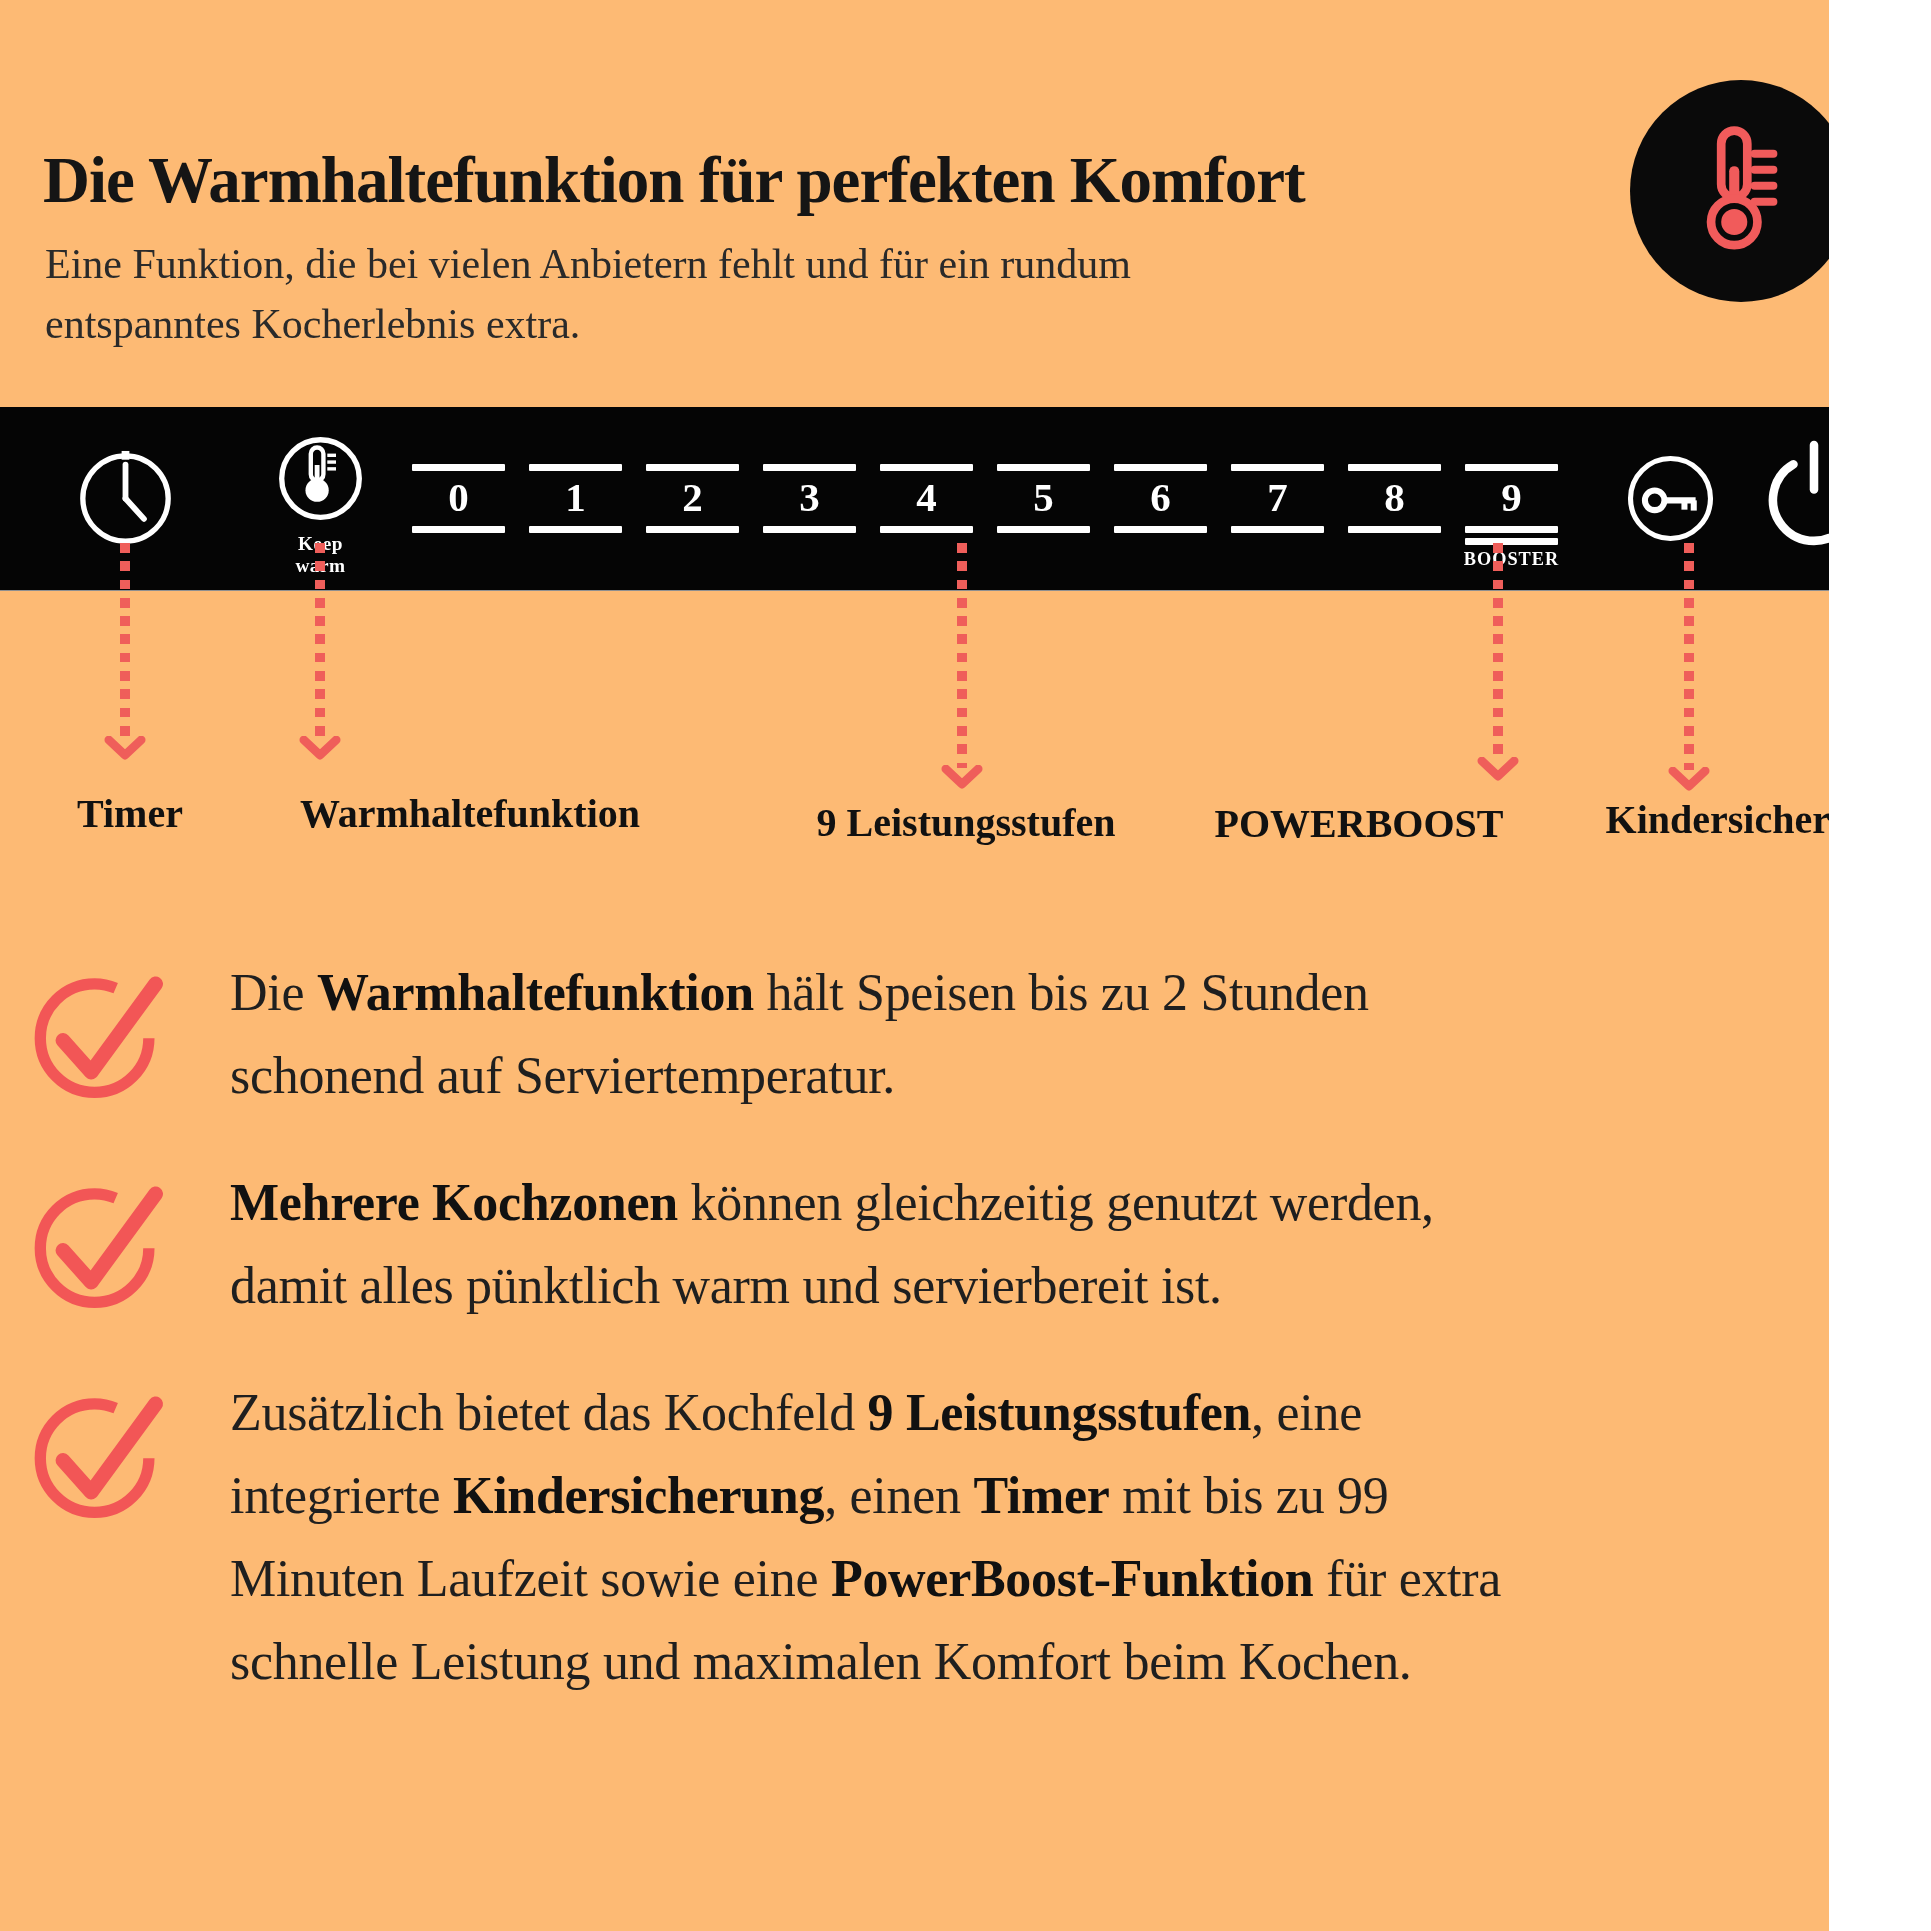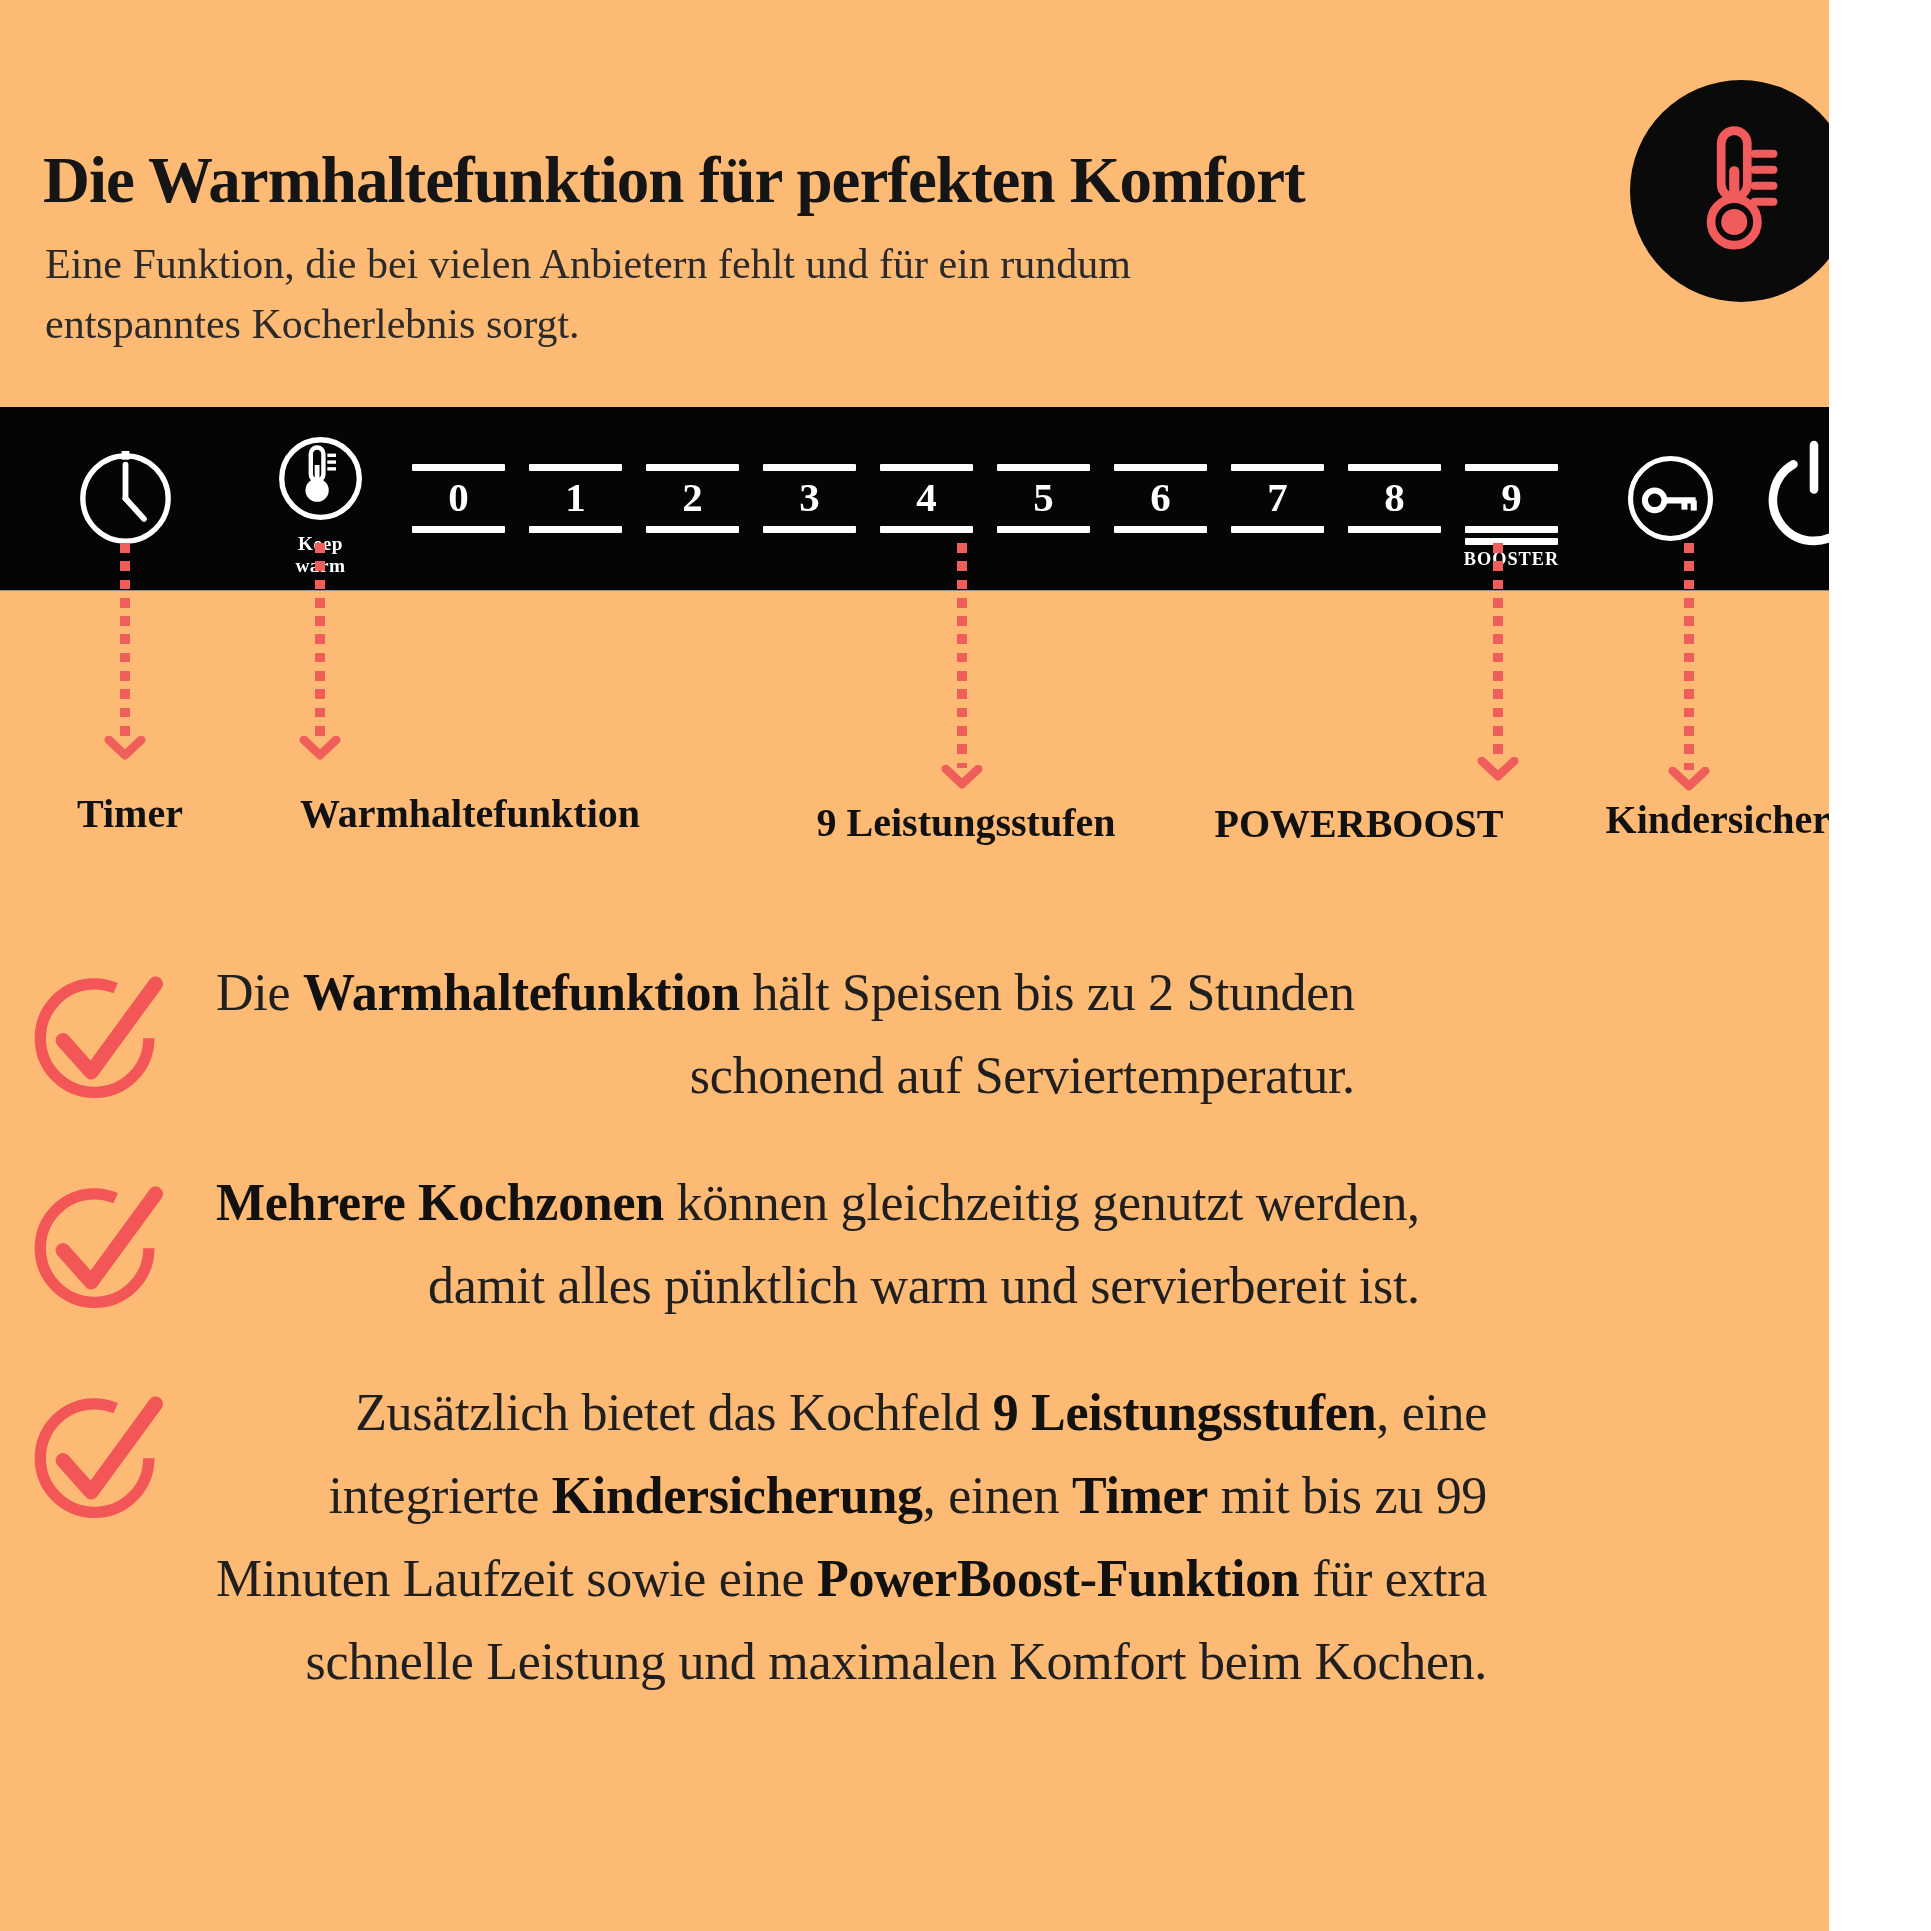--- a/index.html
+++ b/index.html
@@ -41,32 +41,32 @@
   .callout-label{position:absolute;transform:translateX(-50%);font-size:40px;font-weight:800;color:#111;white-space:nowrap;}
   .cl-timer{left:130px;top:790px;}
   .cl-keepwarm{left:470px;top:790px;}
   .cl-levels{left:966px;top:799px;}
   .cl-boost{left:1359px;top:800px;}
   .cl-lock{left:1750px;top:796px;}
   
   .features{position:absolute;left:29px;top:951px;width:1878px;list-style:none;margin:0;padding:0;}
   .feature{display:flex;align-items:flex-start;margin-bottom:44px;}
   .feature .check{flex-shrink:0;margin-top:7.7px;}
-  .feature .ftext{margin-left:40px;font-size:52px;line-height:83px;color:#1f1f1f;letter-spacing:-0.3px;text-align:right;}
+  .feature .ftext{margin-left:54px;font-size:52px;line-height:83px;color:#1f1f1f;letter-spacing:-0.3px;}
   .ftext .b{font-weight:800;color:#111;}
 </style>
 </head>
 <body>
 
 <div class="page">
 
   <div class="title">Die Warmhaltefunktion für perfekten Komfort</div>
   <div class="subtitle">
     <div>Eine Funktion, die bei vielen Anbietern fehlt und für ein rundum</div>
-    <div>entspanntes Kocherlebnis sorgt.</div>
+    <div>entspanntes Kocherlebnis extra.</div>
   </div>
 
   <div class="badge">
     <svg width="145" height="145" viewBox="0 0 100 100">
       <rect x="36" y="8" width="18" height="46" rx="9" fill="none" stroke="#f15b5b" stroke-width="6"></rect>
       <line x1="45" y1="36" x2="45" y2="54" stroke="#f15b5b" stroke-width="7" stroke-linecap="round"></line>
       <circle cx="45" cy="71" r="16" fill="none" stroke="#f15b5b" stroke-width="6"></circle>
       <circle cx="45" cy="71" r="9" fill="#f15b5b"></circle>
       <line x1="59" y1="24" x2="72" y2="24" stroke="#f15b5b" stroke-width="5.5" stroke-linecap="round"></line>
       <line x1="59" y1="35" x2="72" y2="35" stroke="#f15b5b" stroke-width="5.5" stroke-linecap="round"></line>

